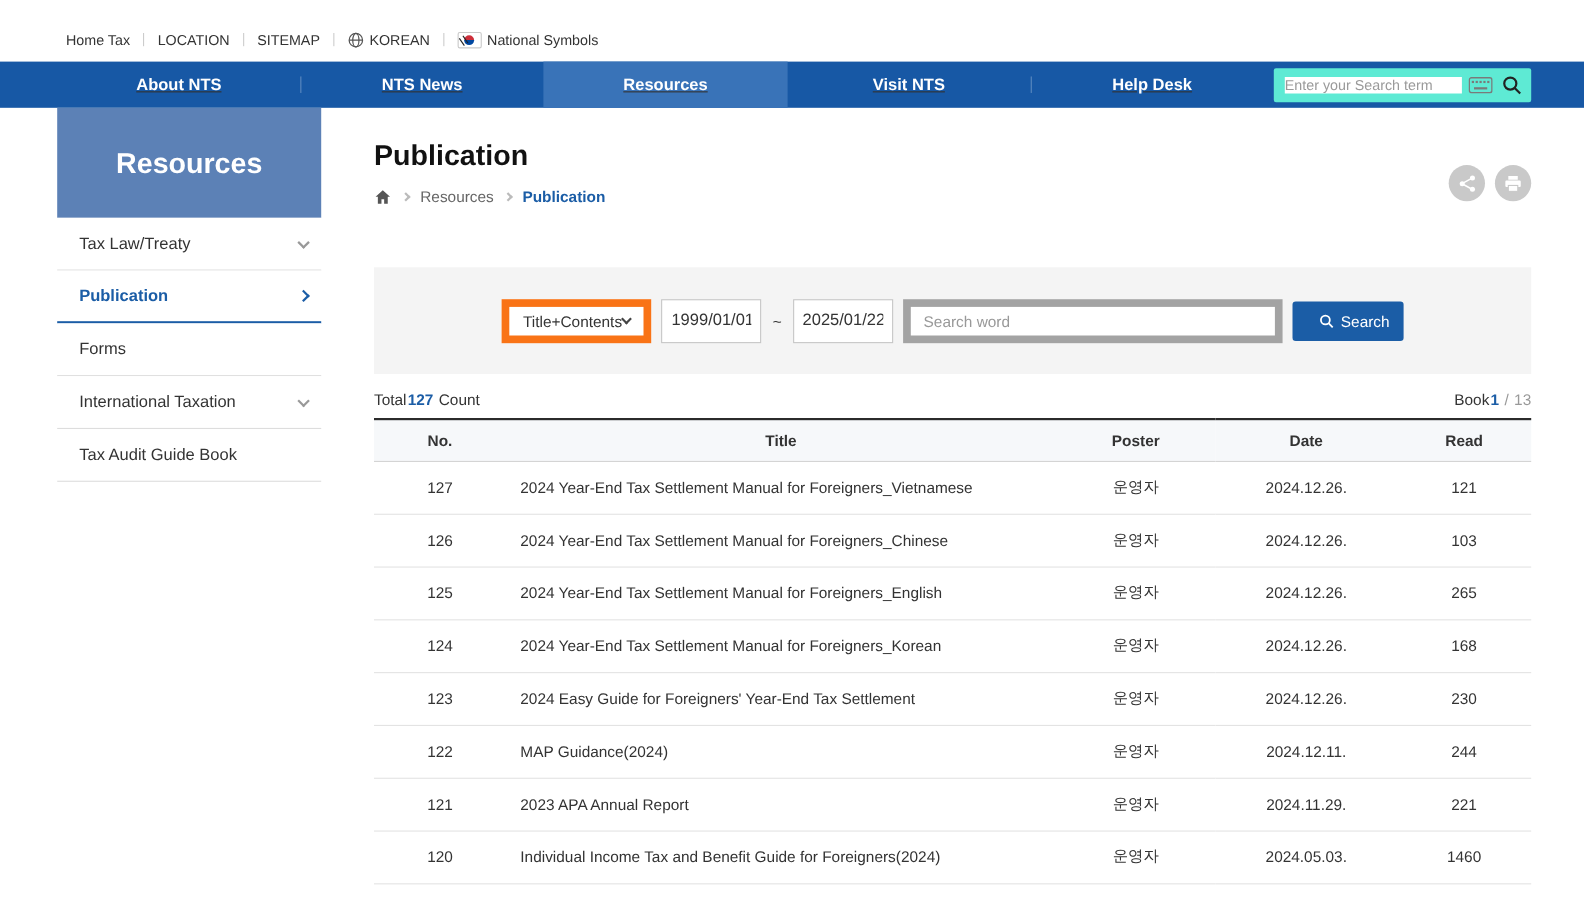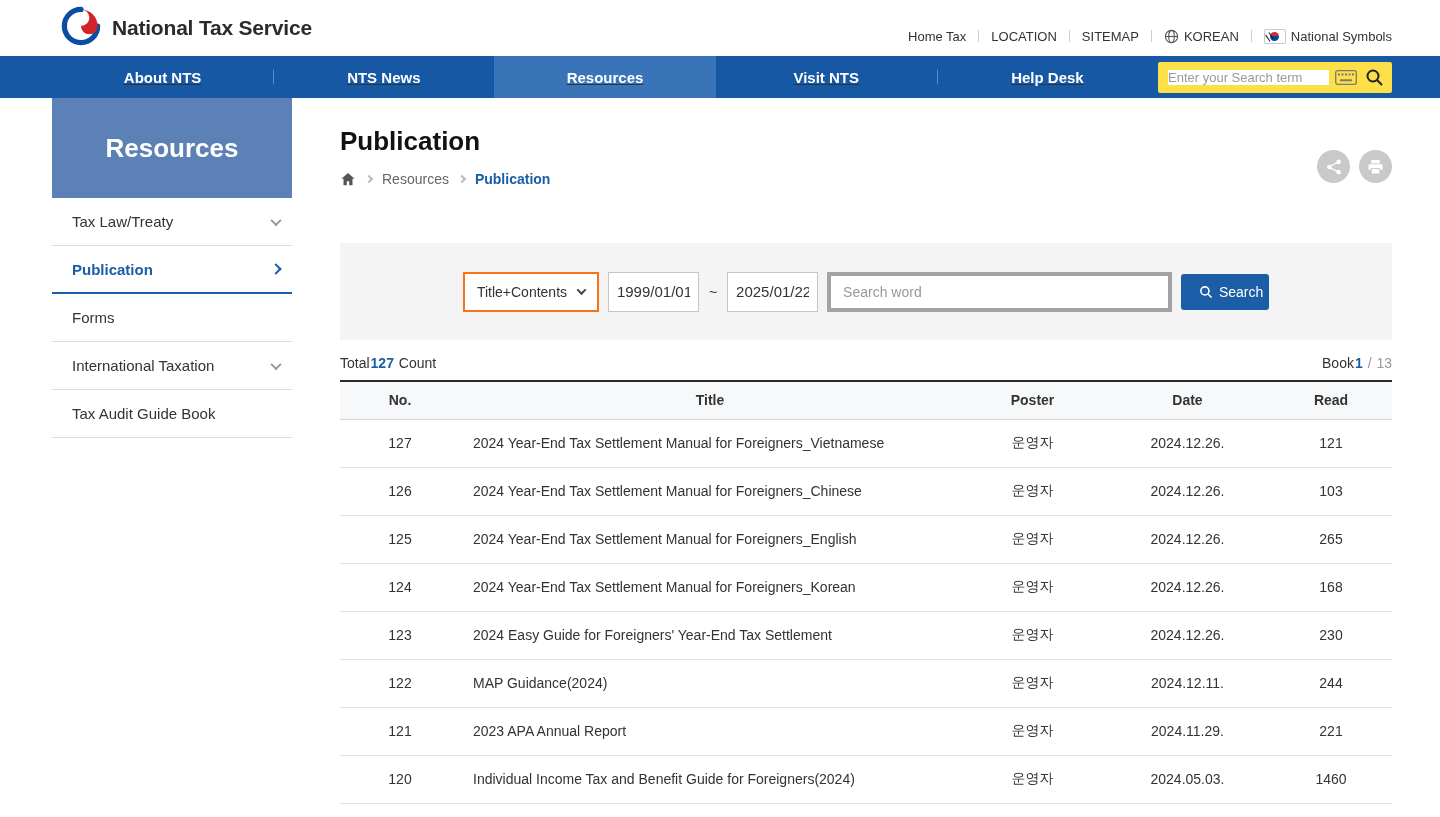--- a/index.html
+++ b/index.html
@@ -45,21 +45,21 @@
     color:#fff; font-size:15px; font-weight:bold; cursor:pointer; position:relative;
   }
   .nav-item:not(:first-child)::before{
     content:""; position:absolute; left:0; top:50%; transform:translateY(-50%);
     width:1px; height:15px; background:rgba(255,255,255,0.3);
   }
   .nav-item.active{ background:#3973b8; }
   .nav-item.active::before, .nav-item.active + .nav-item::before{ display:none; }
   .nav-search{
     margin-left:auto; margin-right:48px; align-self:center;
-    width:234px; height:31px; background:#fde047; border-radius:2px;
+    width:234px; height:31px; background:#5eead4; border-radius:2px;
     display:flex; align-items:center; padding:0 6px 0 10px; gap:6px;
   }
   .nav-search input{
     flex:1; min-width:0; border:none; outline:none; font-size:13px;
     font-family:"Liberation Sans", sans-serif; color:#333;
   }
   .nav-search input::placeholder{ color:#9a9a9a; }
   .kb{ display:flex; align-items:center; cursor:pointer; }
   .nav-search-btn{ background:none; border:none; display:flex; align-items:center; cursor:pointer; padding:2px; }
 
@@ -102,38 +102,38 @@
     width:33px; height:33px; border-radius:50%; border:none; background:#c9c9c9;
     display:flex; align-items:center; justify-content:center; cursor:pointer;
   }
 
   
   .filter-panel{
     margin-top:55px; height:97px; background:#f4f4f4;
     display:flex; align-items:center; justify-content:center; gap:9px;
   }
   .sel{
-    width:136px; height:40px; background:#fff; border:2px solid #f97316;
+    width:136px; height:40px; background:#fff; border:7px solid #f97316;
     display:flex; align-items:center; justify-content:space-between;
     padding:0 12px; font-size:14px; color:#333; cursor:pointer;
   }
   .date-input{
     width:91px; height:40px; border:1px solid #c5c5c5; background:#fff;
     font-size:15px; color:#333; padding:0 8px; outline:none;
     font-family:"Liberation Sans", sans-serif;
   }
   .tilde{ font-size:14px; color:#333; margin:0 1px; }
   .word-input{
-    width:345px; height:40px; border:4px solid #a3a3a3; background:#fff;
+    width:345px; height:40px; border:7px solid #a3a3a3; background:#fff;
     font-size:14px; color:#333; padding:0 12px; outline:none;
     font-family:"Liberation Sans", sans-serif;
   }
   .word-input::placeholder{ color:#999; }
   .search-btn{
-    width:88px; height:36px; background:#1b5da6; color:#fff; border:none; border-radius:3px;
+    width:101px; height:36px; background:#1b5da6; color:#fff; border:none; border-radius:3px;
     font-size:14px; font-family:"Liberation Sans", sans-serif;
     display:flex; align-items:center; justify-content:center; gap:6px; cursor:pointer;padding-left:12px;
   }
 
   
   .summary{ margin-top:15px; display:flex; justify-content:space-between; align-items:flex-end; font-size:14px; }
   .summary .total span{ margin-right:1px; }
   .pageinfo span{ margin-left:1px; }
   .pub-table{ margin-top:9px; width:100%; border-collapse:collapse; border-top:2px solid #2b2b2b; table-layout:fixed; }
   .pub-table th{
@@ -143,29 +143,20 @@
   .pub-table td{
     height:48px; font-size:14px; color:#333; text-align:center;
     border-bottom:1px solid #e3e3e3; overflow:hidden; white-space:nowrap;
   }
   .pub-table td.t-title{ text-align:left; padding-left:13px; cursor:pointer; }
 </style>
 </head>
 <body>
 
 <header class="top-header">
-  <a class="logo">
-    <span>
-      <svg width="42" height="42" viewBox="0 0 48 48">
-        <path d="M24 5 A19 19 0 1 0 43 24" fill="none" stroke="#0b4da2" stroke-width="6" stroke-linecap="round"></path>
-        <path d="M24 5 A19 19 0 0 1 43 24 A9.5 9.5 0 0 1 24 24 A9.5 9.5 0 0 0 24 5 Z" fill="#d2232a"></path>
-      </svg>
-    </span>
-    <span class="logo-text">National Tax Service</span>
-  </a>
   <nav class="utility">
     <a class="u-link">Home Tax</a>
     <span class="sep"></span>
     <a class="u-link">LOCATION</a>
     <span class="sep"></span>
     <a class="u-link">SITEMAP</a>
     <span class="sep"></span>
     <a class="u-link">
       <span style="display:flex;align-items:center;">
         <svg width="15" height="15" viewBox="0 0 16 16" fill="none" stroke="#555" stroke-width="1.2">

